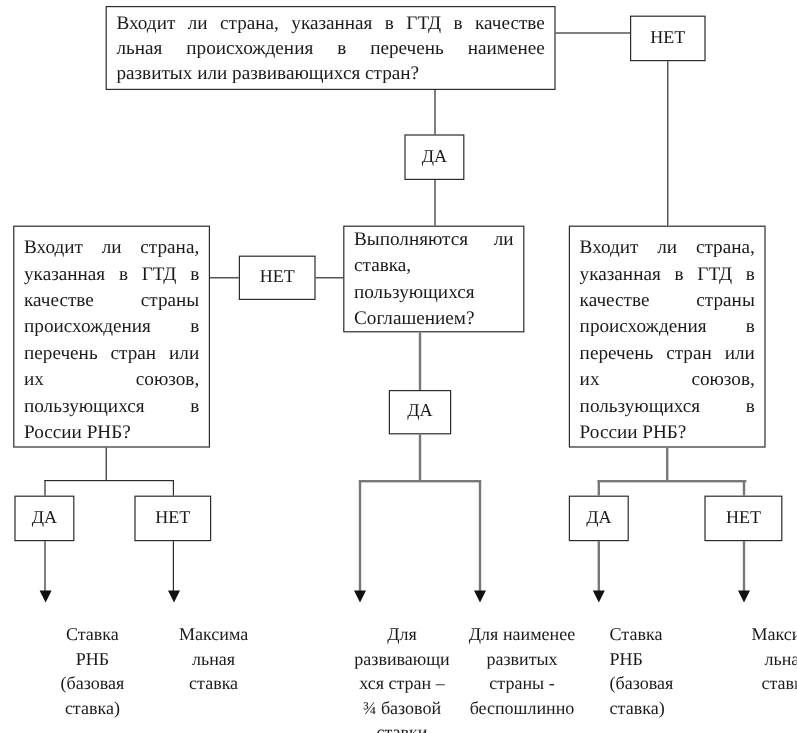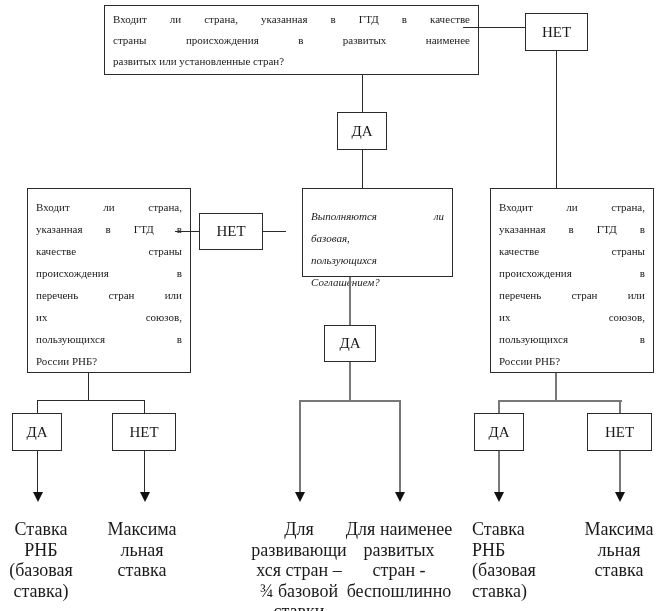--- a/index.html
+++ b/index.html
@@ -4,53 +4,53 @@
 <style>
   html,body{margin:0;padding:0;background:#ffffff;}
   #canvas{
     position:relative;width:664px;height:611px;background:#ffffff;overflow:hidden;
     font-family:"Liberation Serif","DejaVu Serif",serif;color:#1a1a1a;
   }
   .box{
     position:absolute;box-sizing:border-box;background:#ffffff;
     border:1px solid #2b2b2b;
   }
-  .q{padding:3px 8px;font-size:11px;margin-left:16px;}
+  .q{padding:3px 8px;font-size:16px;}
   .q .ln{text-align:justify;text-align-last:left;white-space:normal;}
   .q .ln.jl{text-align-last:justify;}
   .q-top{line-height:21px;}
   .q-tall{line-height:22px;padding-top:7px;}
-  .q-mid{line-height:22px;padding-top:16px;font-style:italic;}
+  .q-mid{line-height:22px;padding-top:0;}
   .tag{
     display:flex;align-items:center;justify-content:center;
     font-size:15px;
   }
   .line{position:absolute;}
   .lk{background:#2b2b2b;}
   .lg{background:#787878;}
   .ah{
     position:absolute;width:0;height:0;
     border-left:5px solid transparent;border-right:5px solid transparent;
     border-top:10px solid #111111;
   }
   .lbl{
     position:absolute;white-space:pre-line;text-align:center;
-    font-size:18px;line-height:20.5px;
+    font-size:15px;line-height:20.5px;padding-left:36px;
   }
   .lbl.left{text-align:left;}
 </style>
 </head>
 <body>
 
 <div id="canvas">
 
   <div class="box q q-top" style="left:88px;top:5px;width:375px;height:70px;">
       <div class="ln jl">Входит ли страна, указанная в ГТД в качестве</div>
-      <div class="ln jl">страны происхождения в развитых наименее</div>
-      <div class="ln">развитых или установленные стран?</div>
+      <div class="ln jl">льная происхождения в перечень наименее</div>
+      <div class="ln">развитых или развивающихся стран?</div>
     </div>
 
   <div class="box tag" style="left:525px;top:13px;width:63px;height:38px;">НЕТ</div>
 
   <div class="box tag" style="left:337px;top:112px;width:50px;height:38px;">ДА</div>
 
   <div class="box q q-tall" style="left:11px;top:188px;width:164px;height:185px;">
       <div class="ln jl">Входит ли страна,</div>
       <div class="ln jl">указанная в ГТД в</div>
       <div class="ln jl">качестве страны</div>
@@ -58,21 +58,21 @@
       <div class="ln jl">перечень стран или</div>
       <div class="ln jl">их союзов,</div>
       <div class="ln jl">пользующихся в</div>
       <div class="ln">России РНБ?</div>
     </div>
 
   <div class="box tag" style="left:199px;top:213px;width:64px;height:37px;">НЕТ</div>
 
   <div class="box q q-mid" style="left:286px;top:188px;width:151px;height:89px;">
       <div class="ln jl">Выполняются ли</div>
-      <div class="ln jl">базовая,</div>
+      <div class="ln jl">ставка,</div>
       <div class="ln jl">пользующихся</div>
       <div class="ln">Соглашением?</div>
     </div>
 
   <div class="box q q-tall" style="left:474px;top:188px;width:164px;height:185px;">
       <div class="ln jl">Входит ли страна,</div>
       <div class="ln jl">указанная в ГТД в</div>
       <div class="ln jl">качестве страны</div>
       <div class="ln jl">происхождения в</div>
       <div class="ln jl">перечень стран или</div>
@@ -131,21 +131,21 @@
   <div class="lbl" style="left:102px;top:519px;width:80px;">Максима
 льная
 ставка</div>
   <div class="lbl" style="left:249px;top:519px;width:100px;">Для
 развивающи
 хся стран –
 ¾ базовой
 ставки</div>
   <div class="lbl" style="left:344px;top:519px;width:110px;">Для наименее
 развитых
-стран -
+страны -
 беспошлинно</div>
   <div class="lbl left" style="left:472px;top:519px;width:80px;">Ставка
 РНБ
 (базовая
 ставка)</div>
   <div class="lbl" style="left:579px;top:519px;width:80px;">Максима
 льная
 ставка</div>
 
 </div>

